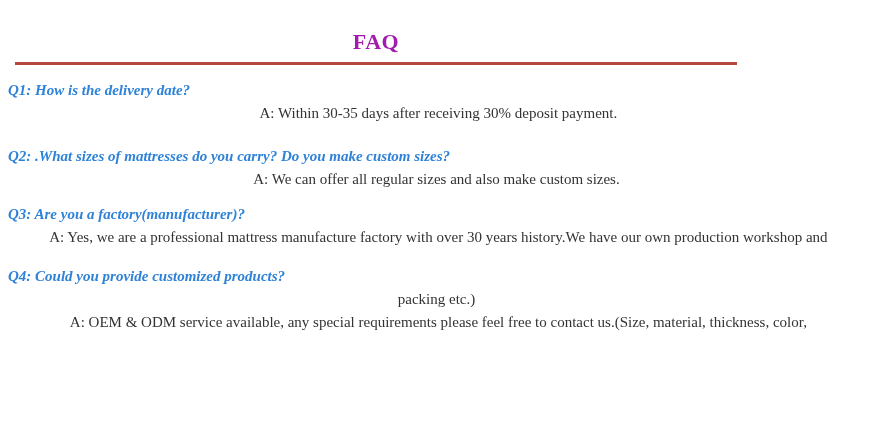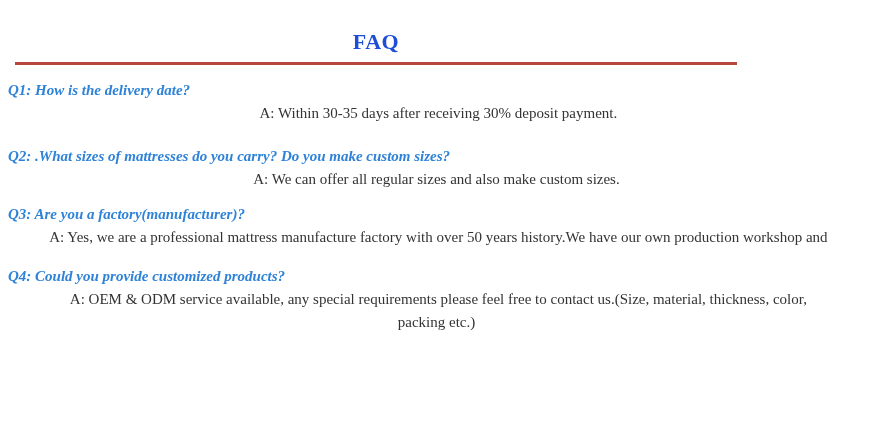--- a/index.html
+++ b/index.html
@@ -22,21 +22,21 @@
     position: relative;
   }
   header.faq-header {
     width: 752px;
   }
   h1.page-title {
     margin: 30px 0 0 0;
     font-size: 22px;
     line-height: 24px;
     font-weight: bold;
-    color: #1d4ed8;
+    color: #a21caf;
     text-align: center;
     letter-spacing: 0.5px;
   }
   .divider {
     margin: 8px 0 0 15px;
     width: 722px;
     height: 0;
     border-top: 3px solid var(--accent);
   }
   main.faq-list {
@@ -79,23 +79,23 @@
   <p class="faq-answer-line"> A: Within 30-35 days after receiving 30% deposit payment.</p>
       </section>
 
   <section class="faq-item">
     <p class="faq-question">Q2: .What sizes of mattresses do you carry? Do you make custom sizes?</p>
   <p class="faq-answer-line">A: We can offer all regular sizes and also make custom sizes.</p>
       </section>
 
   <section class="faq-item">
     <p class="faq-question">Q3: Are you a factory(manufacturer)?</p>
-  <p class="faq-answer-line"> A: Yes, we are a professional mattress manufacture factory with over 50 years history.We have our own production workshop and</p>
+  <p class="faq-answer-line"> A: Yes, we are a professional mattress manufacture factory with over 30 years history.We have our own production workshop and</p>
       </section>
 
   <section class="faq-item">
     <p class="faq-question">Q4: Could you provide customized products?</p>
-  <p class="faq-answer-line"> A: OEM &amp; ODM service available, any special requirements please feel free to contact us.(Size, material, thickness, color,</p>
-        <p class="faq-answer-line">packing etc.)</p>
+  <p class="faq-answer-line">packing etc.)</p>
+        <p class="faq-answer-line"> A: OEM &amp; ODM service available, any special requirements please feel free to contact us.(Size, material, thickness, color,</p>
       </section>
 
 </main>
 </div>
 
 </body></html>

